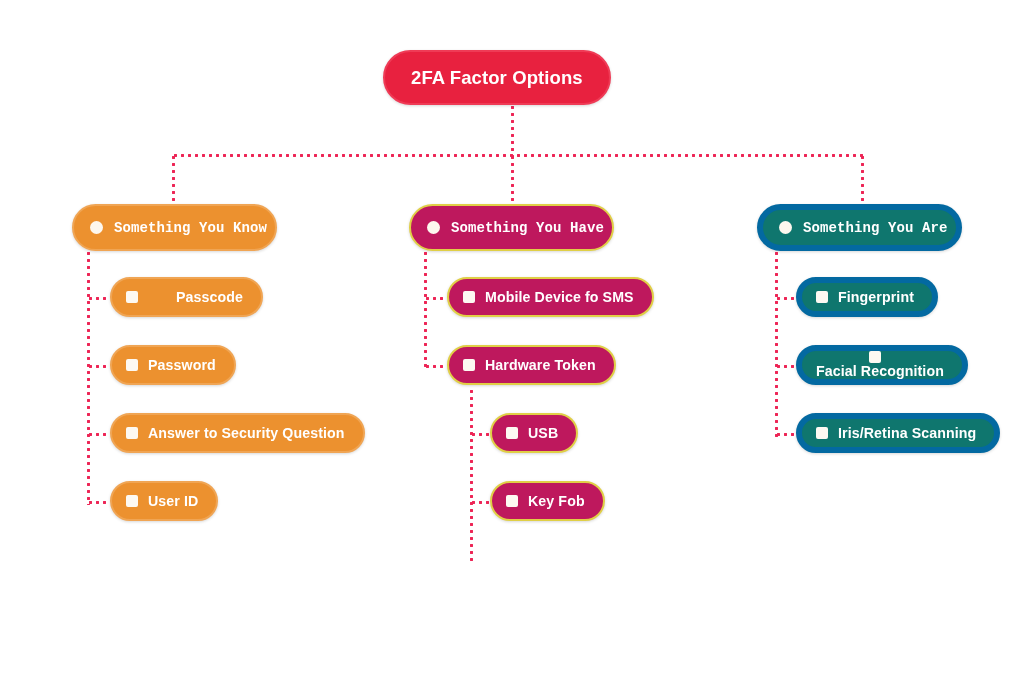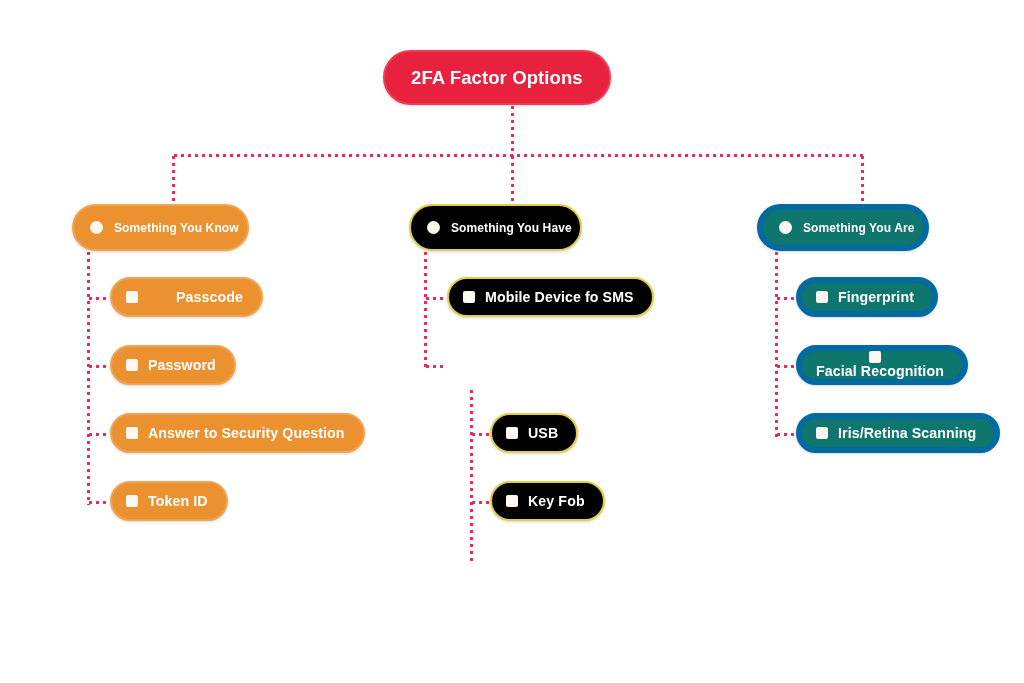--- a/index.html
+++ b/index.html
@@ -63,21 +63,22 @@
     padding: 0 26px;
     justify-content: center;
     font-size: 18.5px;
     background: #e8213f;
     border: 2px solid #ef3b56;
   }
 
   .node-branch {
     height: 47px;
     padding: 0 8px 0 16px;
-    font-size: 12px;
+    font-size: 14px;
+    font-family: Liberation Mono, monospace;
   }
   .node-branch .bullet {
     width: 13px;
     height: 13px;
     border-radius: 50%;
     background: #fdf7ee;
     margin-right: 11px;
     flex: 0 0 auto;
   }
 
@@ -94,21 +95,21 @@
     margin-right: 10px;
     flex: 0 0 auto;
   }
 
   
   .pal-know {
     background: #ec912f;
     border: 2px solid #f0a554;
   }
   .pal-have {
-    background: #000000;
+    background: #be185d;
     border: 2px solid #e0cf46;
   }
   .pal-are {
     background: #0f766e;
     border: 6px solid #0369a1;
   }
 
   
   #logo {
     position: absolute;
@@ -188,31 +189,35 @@
   <div class="node node-leaf pal-know" style="left:110px; top:345px;">
     <span class="bullet"></span>
     <span class="label">Password</span>
   </div>
   <div class="node node-leaf pal-know" style="left:110px; top:413px;">
     <span class="bullet"></span>
     <span class="label">Answer to Security Question</span>
   </div>
   <div class="node node-leaf pal-know" style="left:110px; top:481px;">
     <span class="bullet"></span>
-    <span class="label">Token ID</span>
+    <span class="label">User ID</span>
   </div>
 
   <div class="node node-branch pal-have" style="left:409px; top:204px;">
     <span class="bullet"></span>
     <span class="label">Something You Have</span>
   </div>
 
   <div class="node node-leaf pal-have" style="left:447px; top:277px;">
     <span class="bullet"></span>
     <span class="label">Mobile Device fo SMS</span>
+  </div>
+  <div class="node node-leaf pal-have" style="left:447px; top:345px;">
+    <span class="bullet"></span>
+    <span class="label">Hardware Token</span>
   </div>
 
   <div class="node node-leaf pal-have" style="left:490px; top:413px;">
     <span class="bullet"></span>
     <span class="label">USB</span>
   </div>
   <div class="node node-leaf pal-have" style="left:490px; top:481px;">
     <span class="bullet"></span>
     <span class="label">Key Fob</span>
   </div>

